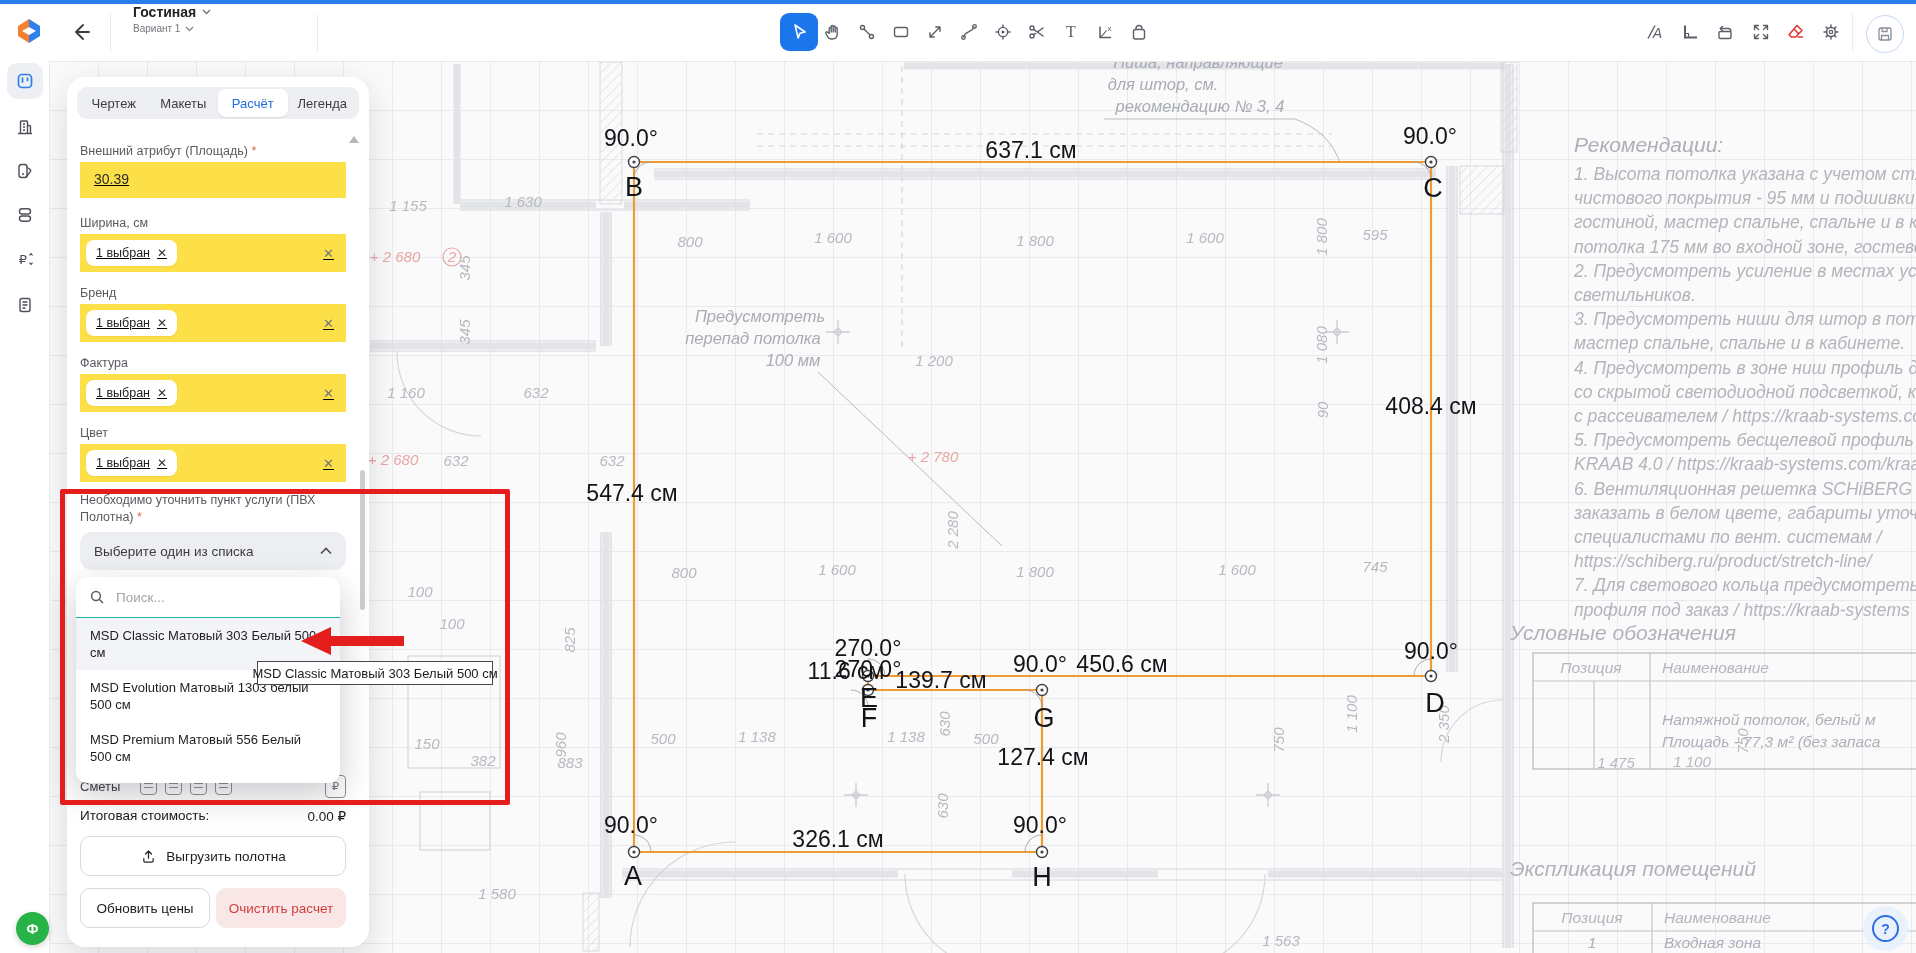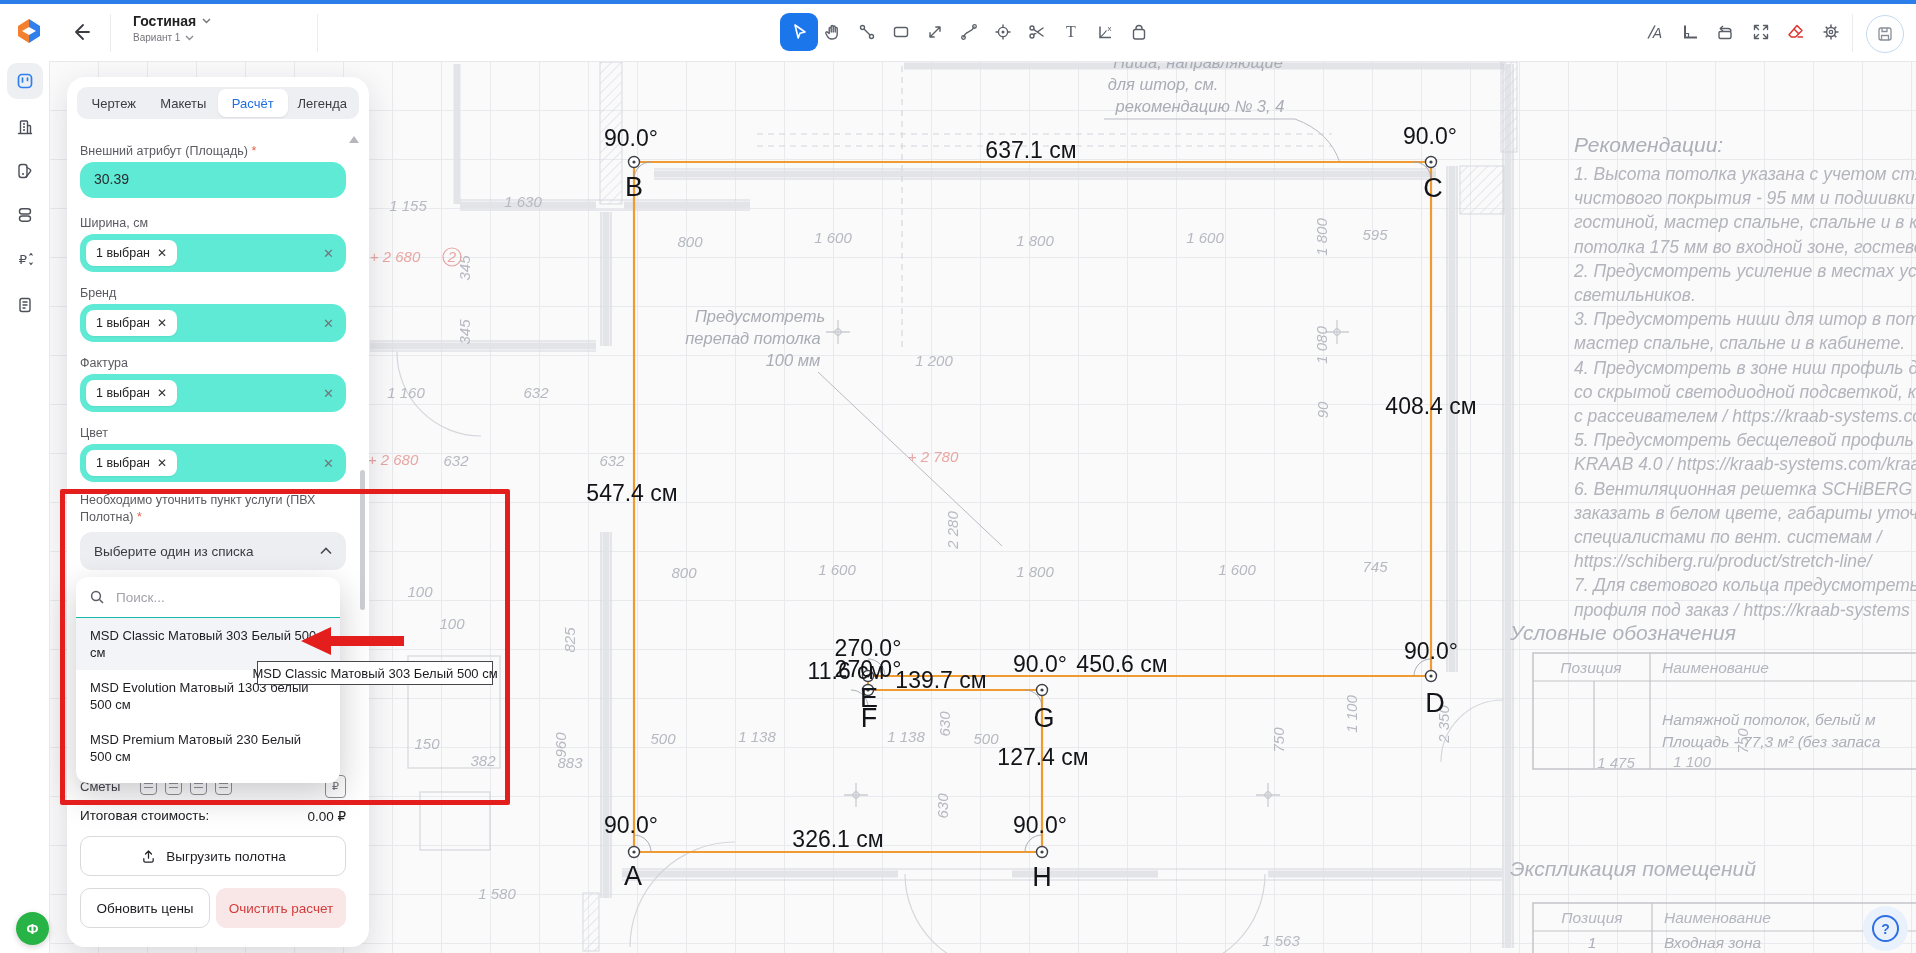--- a/index.html
+++ b/index.html
@@ -35,21 +35,21 @@
   text.meas{font-size:23px;fill:#131418;text-anchor:middle;}
   text.vletter{font-size:27px;fill:#131418;text-anchor:middle;}
   
   #panel{left:67px;top:77px;width:302px;height:870px;background:#fff;border-radius:18px;
          box-shadow:0 10px 32px rgba(30,30,40,.14);z-index:5;}
   #tabs{left:77px;top:87px;width:282px;height:32px;background:#edeff3;border-radius:10px;display:flex;padding:2px;box-sizing:border-box;z-index:6;}
   .tab{flex:1;display:flex;align-items:center;justify-content:center;font-size:13px;color:#3c3c42;border-radius:8px;cursor:pointer;}
   .tab.active{background:#fff;color:#1f6fe0;box-shadow:0 1px 2px rgba(0,0,0,.08);}
   .flabel{position:absolute;font-size:12.5px;color:#5a5a61;z-index:6;}
   .flabel .req{color:#e2614d;}
-  .ffield{position:absolute;width:266px;background:#5eead4;border-radius:14px;z-index:6;box-sizing:border-box;}
+  .ffield{position:absolute;width:266px;background:#fde047;border-radius:0;z-index:6;box-sizing:border-box;text-decoration:underline;}
   .fvalue{font-size:14px;color:#2b2b30;padding:9px 14px;}
   .chipfield{height:38px;display:flex;align-items:center;padding:0 12px 0 6px;}
   .chip{background:#fff;border-radius:8px;height:26px;display:flex;align-items:center;gap:7px;padding:0 10px;font-size:12.5px;color:#222;
         box-shadow:0 1px 2px rgba(0,0,0,.06);cursor:pointer;}
   .chip .x{font-size:12px;color:#333;}
   .fieldx{margin-left:auto;color:#73747b;font-size:13px;cursor:pointer;}
   #select-box{left:80px;top:532px;width:266px;height:38px;background:#edeef2;border-radius:12px;display:flex;align-items:center;
               padding:0 14px;box-sizing:border-box;z-index:6;cursor:pointer;}
   #select-box span{font-size:13.5px;color:#3a3a41;}
   #dropdown{left:76px;top:577px;width:264px;height:206px;background:#fff;border-radius:12px;z-index:7;
@@ -96,21 +96,21 @@
         <path d="M6 12 L17 5 L17 13 L10 17 L17 21 L17 29 L6 22 Z" fill="#f2802e"></path>
         <path d="M28 12 L17 5 L17 13 L24 17 L17 21 L17 29 L28 22 Z" fill="#2f80ed"></path>
       </svg>
     </div>
     <div class="tb-divider" style="left:110px;"></div>
     <div class="abs" style="left:70px;top:17px;">
       <svg width="22" height="22" viewBox="0 0 22 22">
         <path d="M13 4 L6 11 L13 18 M6 11 H19" stroke="#3c3d43" stroke-width="1.8" fill="none" stroke-linecap="round" stroke-linejoin="round"></path>
       </svg>
     </div>
-    <div class="abs" style="left:133px;top:9px;">
+    <div class="abs" style="left:133px;top:0;">
       <div id="proj-title">
           <span>Гостиная</span>
         <svg width="9" height="6" viewBox="0 0 9 6">
             <path d="M1 1 L4.5 4.5 L8 1" stroke="#73747b" stroke-width="1.4" fill="none"></path>
           </svg>
       </div>
       <div id="proj-variant">
           <span>Вариант 1</span>
         <svg width="9" height="6" viewBox="0 0 9 6">
             <path d="M1 1 L4.5 4.5 L8 1" stroke="#8b8c93" stroke-width="1.4" fill="none"></path>
@@ -556,21 +556,21 @@
   <div class="abs" id="dropdown">
     <div id="dd-search">
       <svg width="16" height="16" viewBox="0 0 16 16">
           <circle cx="7" cy="7" r="4.4" stroke="#5c5d64" stroke-width="1.5" fill="none"></circle>
           <path d="M10.5 10.5 L14 14" stroke="#5c5d64" stroke-width="1.5"></path>
         </svg>
       <input type="text" placeholder="Поиск..." style="">
     </div>
     <div class="dd-opt hl">MSD Classic Матовый 303 Белый 500 см</div>
     <div class="dd-opt">MSD Evolution Матовый 1303 белый 500 см</div>
-    <div class="dd-opt">MSD Premium Матовый 230 Белый 500 см</div>
+    <div class="dd-opt">MSD Premium Матовый 556 Белый 500 см</div>
   </div>
 
   <div class="abs" id="total-label">Итоговая стоимость:</div>
   <div class="abs" id="total-value">0.00 ₽</div>
 
   <button class="pbtn" style="left:80px;top:836px;width:266px;">
     <svg width="17" height="17" viewBox="0 0 20 20">
         <path d="M10 3.5 v8.5 M6.5 7 L10 3.5 L13.5 7 M4.5 12.5 v2.5 a1.5 1.5 0 0 0 1.5 1.5 h8 a1.5 1.5 0 0 0 1.5-1.5 v-2.5" stroke="#26262b" stroke-width="1.5" fill="none" stroke-linecap="round" stroke-linejoin="round"></path>
       </svg>
     <span>Выгрузить полотна</span>

